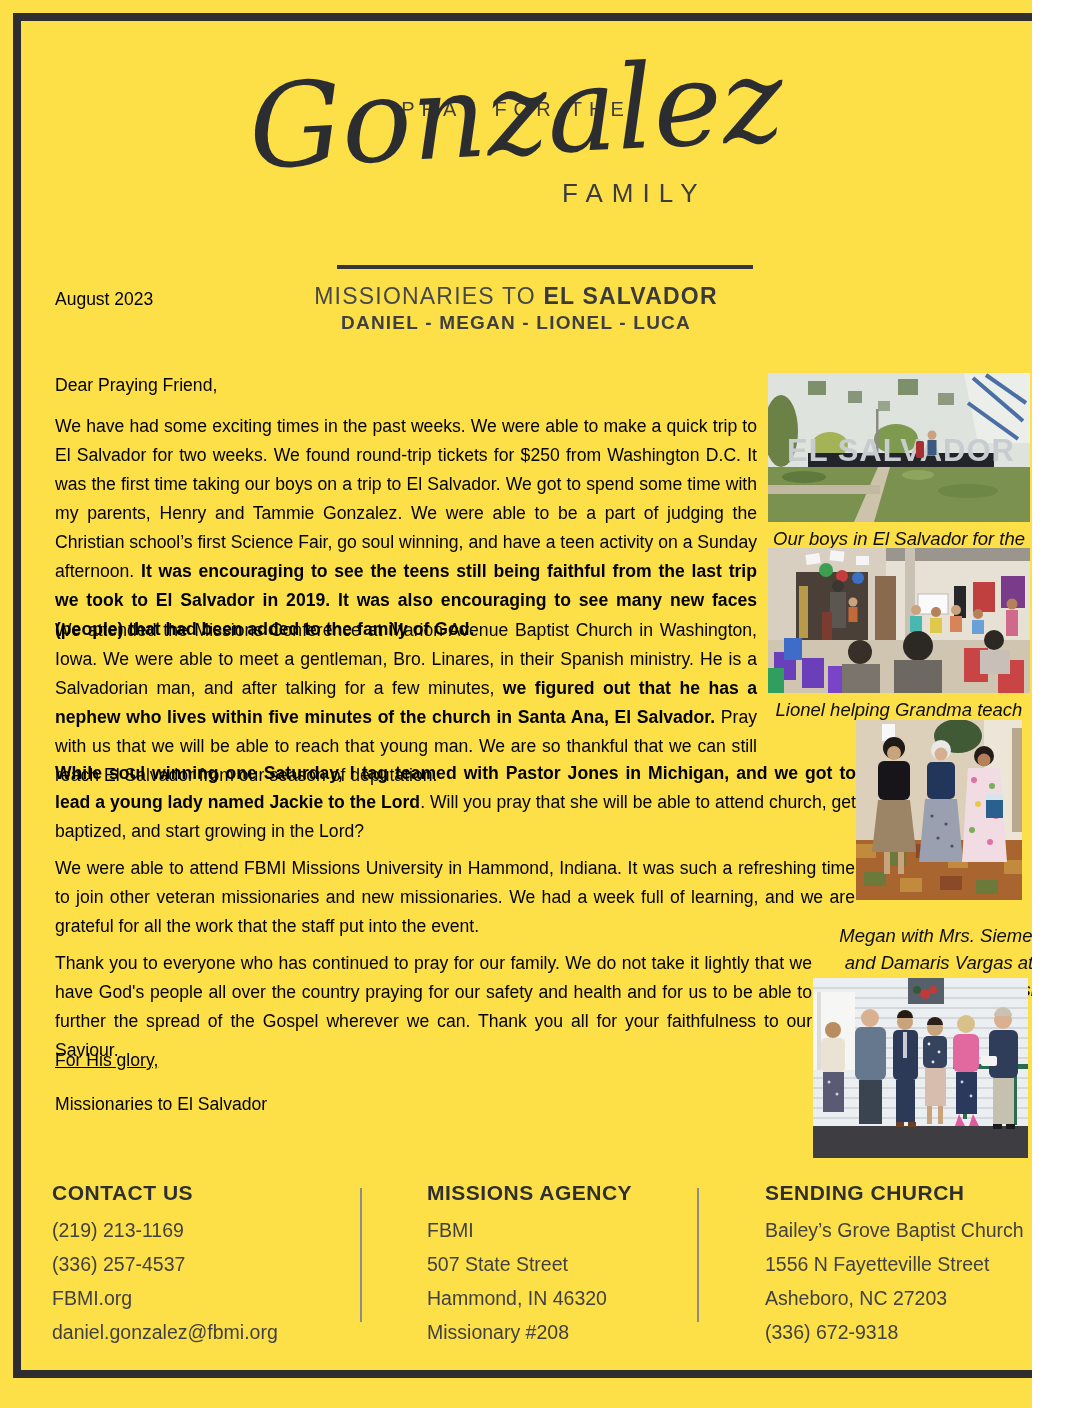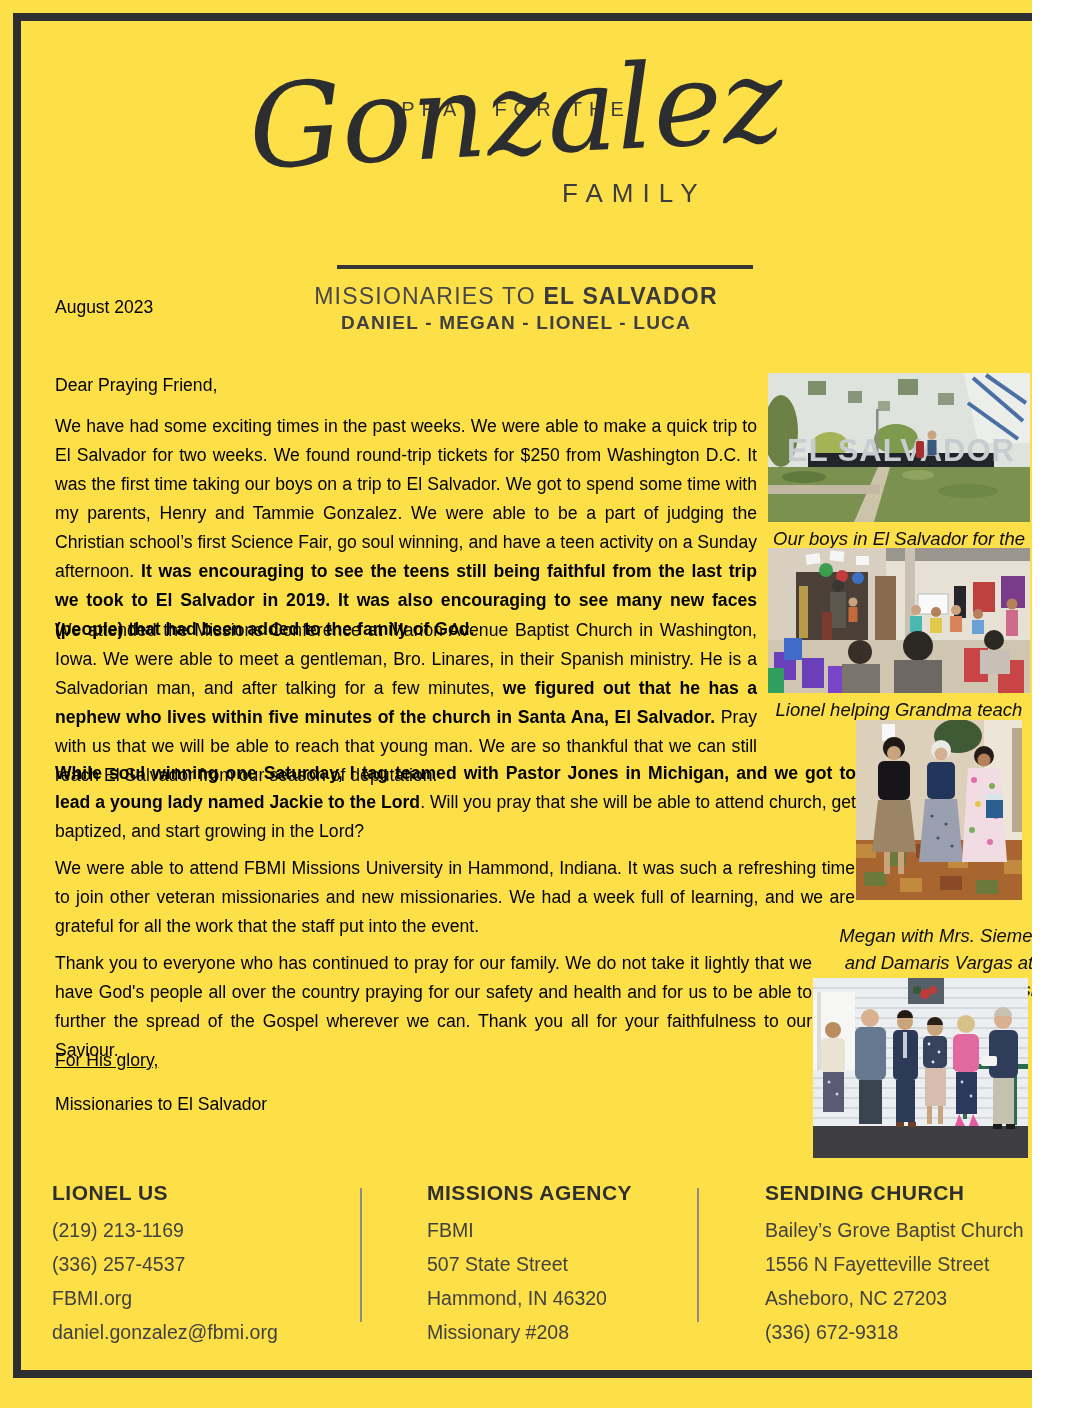--- a/index.html
+++ b/index.html
@@ -16,21 +16,21 @@
                  font-family: "DejaVu Serif", serif; font-style: italic; font-size: 116px;
                  color: #2b2d31; white-space: nowrap; line-height: 1.2; }
   .logo-family { position: absolute; left: 562px; top: 178px; font-size: 26px;
                  letter-spacing: 9px; color: #3d3d3f; }
   .logo-rule { position: absolute; left: 337px; top: 265px; width: 416px; height: 4px; background: #37373a; }
   .logo-sub1 { position: absolute; left: 0; right: 0; top: 283px; text-align: center;
                font-size: 23px; letter-spacing: 1.2px; color: #474749; }
   .logo-sub1 b { color: #3a3a3c; }
   .logo-sub2 { position: absolute; left: 0; right: 0; top: 312px; text-align: center;
                font-size: 19px; font-weight: bold; letter-spacing: 1.2px; color: #404042; }
-  .date { position: absolute; left: 55px; top: 289px; font-size: 17.5px; margin-top: 8px; }
+  .date { position: absolute; left: 55px; top: 289px; font-size: 17.5px; }
 
   
   .body { position: absolute; left: 55px; margin: 0; font-size: 17.6px; line-height: 29px; text-align: justify; }
   .salutation { top: 371px; }
   .p1 { top: 412px; width: 702px; }
   .p2 { top: 616px; width: 702px; }
   .p3 { top: 759px; width: 801px; }
   .p4 { top: 854px; width: 800px; }
   .p5 { top: 949px; width: 757px; }
   .closing { top: 1046px; text-decoration: underline; }
@@ -267,21 +267,21 @@
         <path d="M181,38 a9 9 0 0 1 18,0" fill="#c9c2b4"></path>
       <rect x="176" y="52" width="29" height="48" rx="6" fill="#2f3d5a"></rect>
       <rect x="168" y="78" width="16" height="10" rx="2" fill="#f4f4f2"></rect>
       <rect x="180" y="100" width="21" height="46" fill="#c6c0ae"></rect>
         <rect x="180" y="146" width="9" height="5" fill="#1c1c1c"></rect>
         <rect x="193" y="146" width="9" height="5" fill="#1c1c1c"></rect>
     </svg>
   </div>
 
   <div class="fcol c1">
-    <div class="fhead">LIONEL US</div>
+    <div class="fhead">CONTACT US</div>
     <div class="fline">(219) 213-1169</div>
     <div class="fline">(336) 257-4537</div>
     <div class="fline">FBMI.org</div>
     <div class="fline">daniel.gonzalez@fbmi.org</div>
   </div>
   <div class="fdiv fdiv1"></div>
   <div class="fcol c2">
     <div class="fhead">MISSIONS AGENCY</div>
     <div class="fline">FBMI</div>
     <div class="fline">507 State Street</div>

